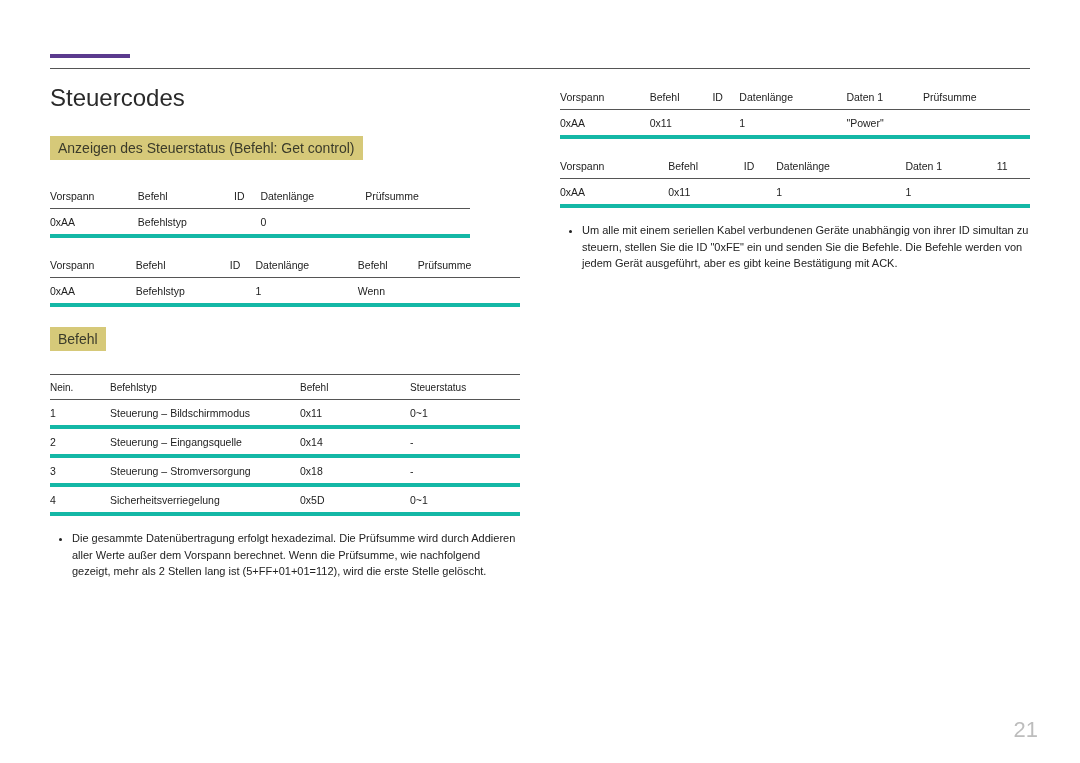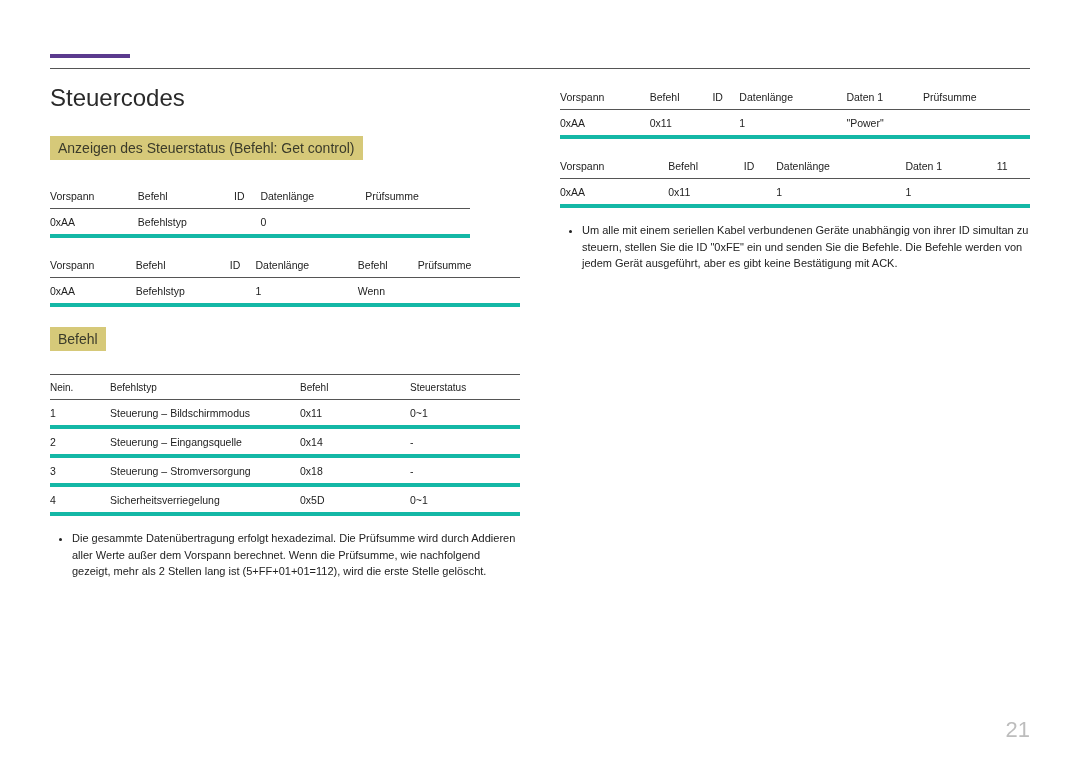--- a/index.html
+++ b/index.html
@@ -105,21 +105,21 @@
 
   .eg{
     font-size:11px;
     font-weight:500;
     margin-bottom:6px;
     color:#222;
   }
 
   .page-num{
     position:absolute;
-    right:50px;
+    right:42px;
     bottom:20px;
     font-size:22px;
     color:#bdbdbd;
     font-weight:400;
   }
 </style>
 </head>
 <body>
 
 <div class="page">

